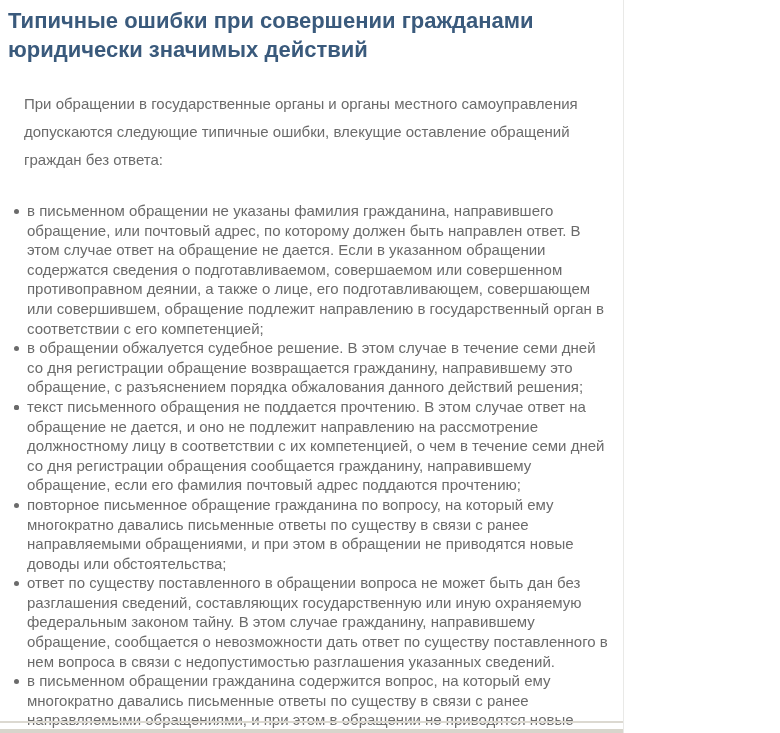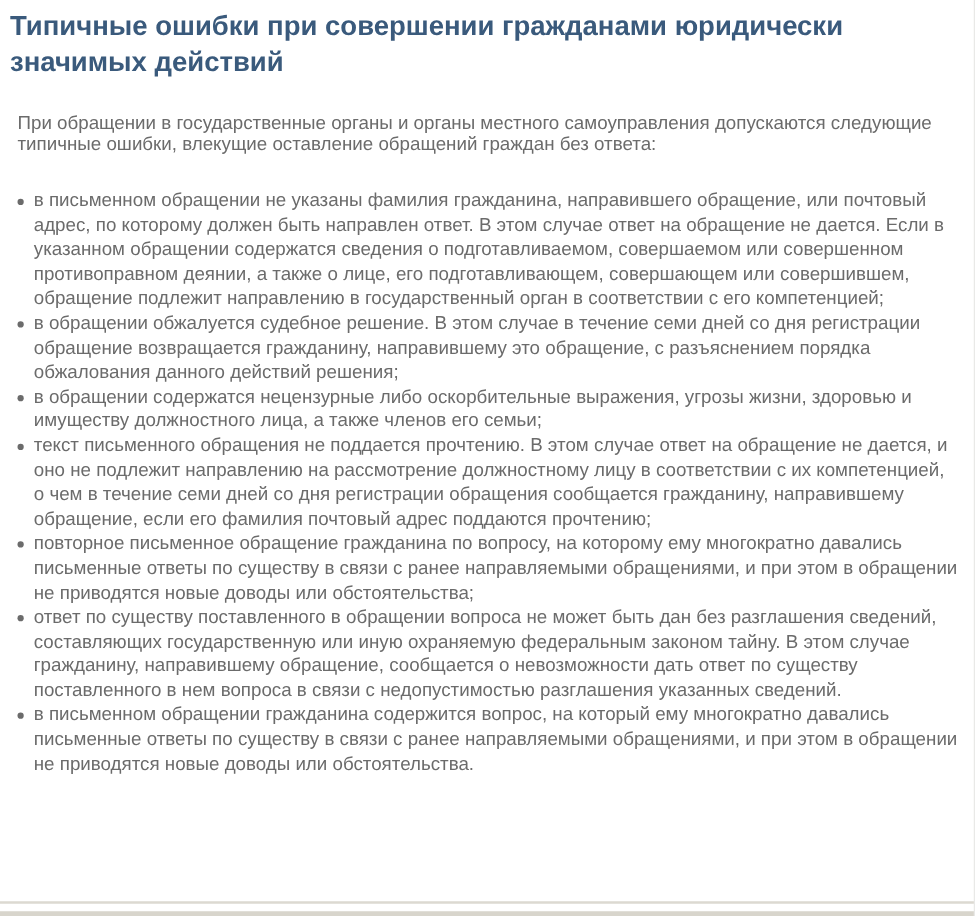--- a/index.html
+++ b/index.html
@@ -1,21 +1,21 @@
 <!DOCTYPE html>
 <html lang="ru"><head>
 <meta charset="utf-8">
 <style>
   * { box-sizing: border-box; }
   html, body { margin: 0; padding: 0; background: #ffffff; }
   body { font-family: "Liberation Sans", sans-serif; }
 
   .page {
     position: relative;
-    width: 780px;
+    width: 624px;
     height: 733px;
     background: #ffffff;
     overflow: hidden;
   }
 
   .right-border {
     position: absolute;
     top: 0;
     right: 0;
     width: 1px;
@@ -30,23 +30,23 @@
   .page-title {
     margin: 0 0 26px 0;
     font-size: 22px;
     line-height: 29px;
     font-weight: 700;
     color: #3a5a7c;
     max-width: 760px;
   }
 
   .intro {
-    margin: 6px;
+    margin: 16px;
     font-size: 15px;
-    line-height: 17px;
+    line-height: 28px;
     color: #6b6b6b;
     max-width: 756px;
   }
 
   ul.error-list {
     list-style: none;
     margin: 27px 0 12px 0;
     padding: 0 0 0 19px;
   }
 
@@ -100,29 +100,28 @@
       <li>
         <span class="bullet"></span>
         <span>в письменном обращении не указаны фамилия гражданина, направившего обращение, или почтовый адрес, по которому должен быть направлен ответ. В этом случае ответ на обращение не дается. Если в указанном обращении содержатся сведения о подготавливаемом, совершаемом или совершенном противоправном деянии, а также о лице, его подготавливающем, совершающем или совершившем, обращение подлежит направлению в государственный орган в соответствии с его компетенцией;</span>
       </li>
       <li>
         <span class="bullet"></span>
         <span>в обращении обжалуется судебное решение. В этом случае в течение семи дней со дня регистрации обращение возвращается гражданину, направившему это обращение, с разъяснением порядка обжалования данного действий решения;</span>
       </li>
       <li>
         <span class="bullet"></span>
-        <span>в обращении содержатся нецензурные либо оскорбительные выражения, угрозы жизни, здоровью и имуществу должностного лица, а также членов его семьи;</span>
       </li>
       <li>
         <span class="bullet"></span>
         <span>текст письменного обращения не поддается прочтению. В этом случае ответ на обращение не дается, и оно не подлежит направлению на рассмотрение должностному лицу в соответствии с их компетенцией, о чем в течение семи дней со дня регистрации обращения сообщается гражданину, направившему обращение, если его фамилия почтовый адрес поддаются прочтению;</span>
       </li>
       <li>
         <span class="bullet"></span>
-        <span>повторное письменное обращение гражданина по вопросу, на которому ему многократно давались письменные ответы по существу в связи с ранее направляемыми обращениями, и при этом в обращении не приводятся новые доводы или обстоятельства;</span>
+        <span>повторное письменное обращение гражданина по вопросу, на который ему многократно давались письменные ответы по существу в связи с ранее направляемыми обращениями, и при этом в обращении не приводятся новые доводы или обстоятельства;</span>
       </li>
       <li>
         <span class="bullet"></span>
         <span>ответ по существу поставленного в обращении вопроса не может быть дан без разглашения сведений, составляющих государственную или иную охраняемую федеральным законом тайну. В этом случае гражданину, направившему обращение, сообщается о невозможности дать ответ по существу поставленного в нем вопроса в связи с недопустимостью разглашения указанных сведений.</span>
       </li>
       <li>
         <span class="bullet"></span>
         <span>в письменном обращении гражданина содержится вопрос, на который ему многократно давались письменные ответы по существу в связи с ранее направляемыми обращениями, и при этом в обращении не приводятся новые доводы или обстоятельства.</span>
       </li>
     </ul>

